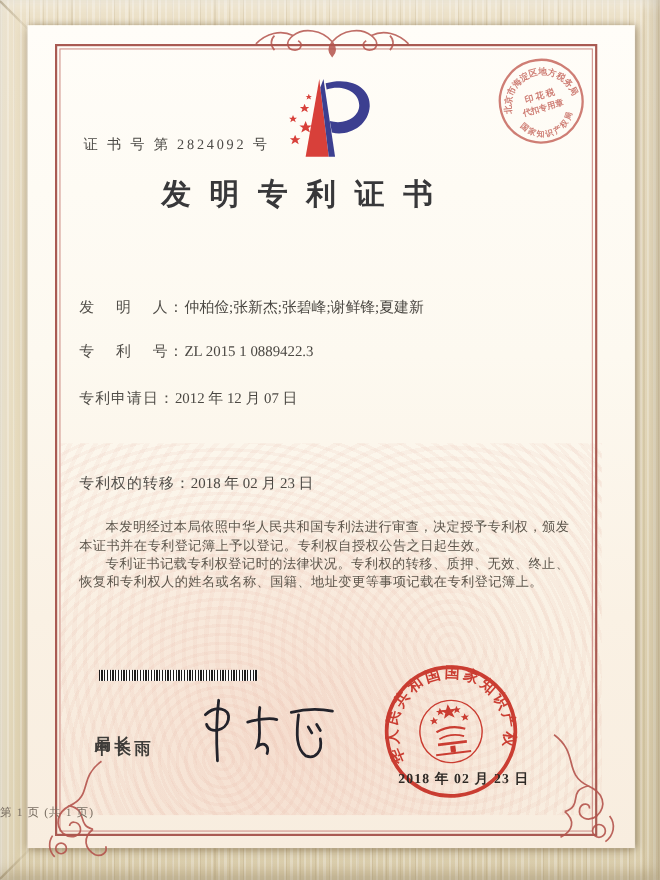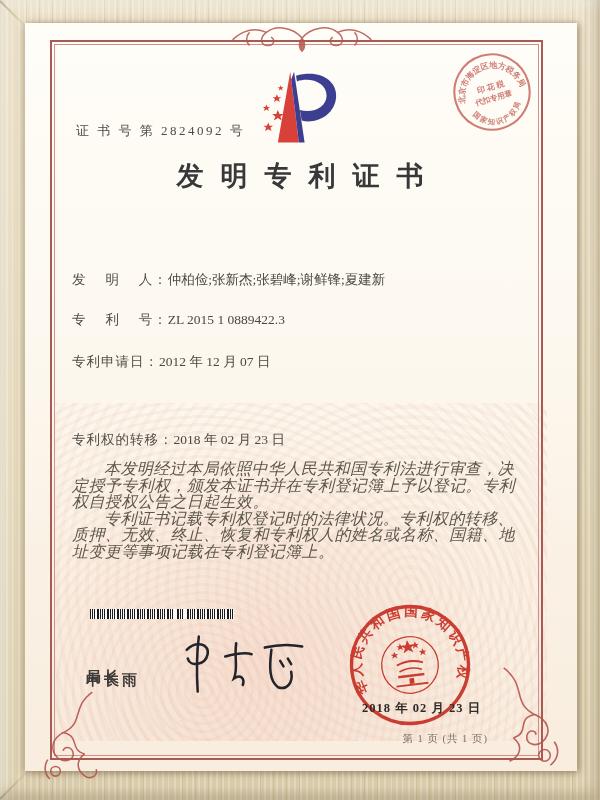--- a/index.html
+++ b/index.html
@@ -26,42 +26,42 @@
       repeating-radial-gradient(circle at 72% 55%, rgba(205,110,92,.05) 0 4px, rgba(255,255,255,0) 4px 10px);}
   .border-rect{position:absolute;left:50px;top:40px;width:489px;height:716px;
     border:2px solid #a95a52;}
   .border-rect::after{content:"";position:absolute;inset:2px;border:1px solid #cf918a;}
   .content{position:absolute;inset:0;}
   .cert-number{position:absolute;left:76px;top:76px;font-size:13px;letter-spacing:2.5px;
     color:#4c4a46;margin-top:46px;}
   .logo{position:absolute;left:248px;top:68px;width:96px;height:86px;}
   .tax-stamp{position:absolute;left:444px;top:44px;width:96px;height:96px;
     transform:rotate(-16deg);opacity:.82;mix-blend-mode:multiply;}
-  .title{position:absolute;left:0;top:158px;width:600px;text-align:center;
+  .title{position:absolute;left:0;top:158px;width:540px;text-align:center;
     font-size:27px;font-weight:600;color:#38383a;letter-spacing:17px;text-indent:17px;}
   .field-row{position:absolute;left:72px;width:460px;font-size:13.5px;color:#514e49;
     white-space:nowrap;}
   .field-label{letter-spacing:1px;}
   .field-value{color:#4b4843;}
-  .paragraphs{position:absolute;left:72px;top:461px;width:450px;font-size:16px;
-    line-height:16.6px;color:#5d564c;font-style:italic;}
+  .paragraphs{position:absolute;left:72px;top:471px;width:450px;font-size:12px;
+    line-height:16.6px;color:#5d564c;}
   .paragraphs p{margin:0;text-indent:2em;letter-spacing:.4px;}
   .barcode{position:absolute;left:90px;top:609px;width:144px;height:10px;
     background:repeating-linear-gradient(90deg,#1c1c1c 0 1px,#fbfbfb 1px 2px,#1c1c1c 2px 3.5px,
       #fbfbfb 3.5px 4.5px,#1c1c1c 4.5px 5px,#fbfbfb 5px 7px,#1c1c1c 7px 8.6px,#fbfbfb 8.6px 10px);}
   .director-title{position:absolute;left:86px;top:648px;font-size:15px;color:#3e3c39;
     letter-spacing:3px;font-weight:600;margin-top:20px;}
   .director-name{position:absolute;left:86px;top:671px;font-size:15px;color:#3e3c39;
     letter-spacing:3px;font-weight:700;}
   .signature{position:absolute;left:178px;top:630px;width:134px;height:66px;}
   .main-seal{position:absolute;left:344px;top:599px;width:132px;height:132px;
     transform:rotate(-7deg);opacity:.93;mix-blend-mode:multiply;}
   .seal-date{position:absolute;left:362px;top:700px;font-size:12.5px;font-weight:700;
     color:#2e2a26;letter-spacing:1px;}
-  .footer{position:absolute;left:0;top:732px;width:488px;text-align:right;
+  .footer{position:absolute;left:0;top:732px;width:488px;text-align:left;
     font-size:10.5px;color:#7a6f63;letter-spacing:1px;}
   .ornament-top{position:absolute;left:225px;top:23px;width:154px;height:30px;}
   .ornament-bl{position:absolute;left:42px;top:690px;width:58px;height:92px;}
   .ornament-br{position:absolute;left:494px;top:666px;width:68px;height:102px;}
 </style>
 </head>
 <body>
 
 <div class="frame">
   <div class="seam seam-tl"></div>

